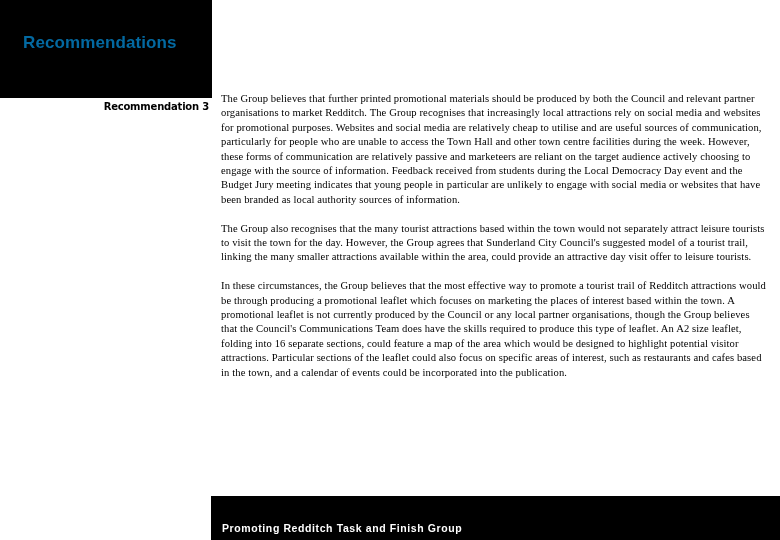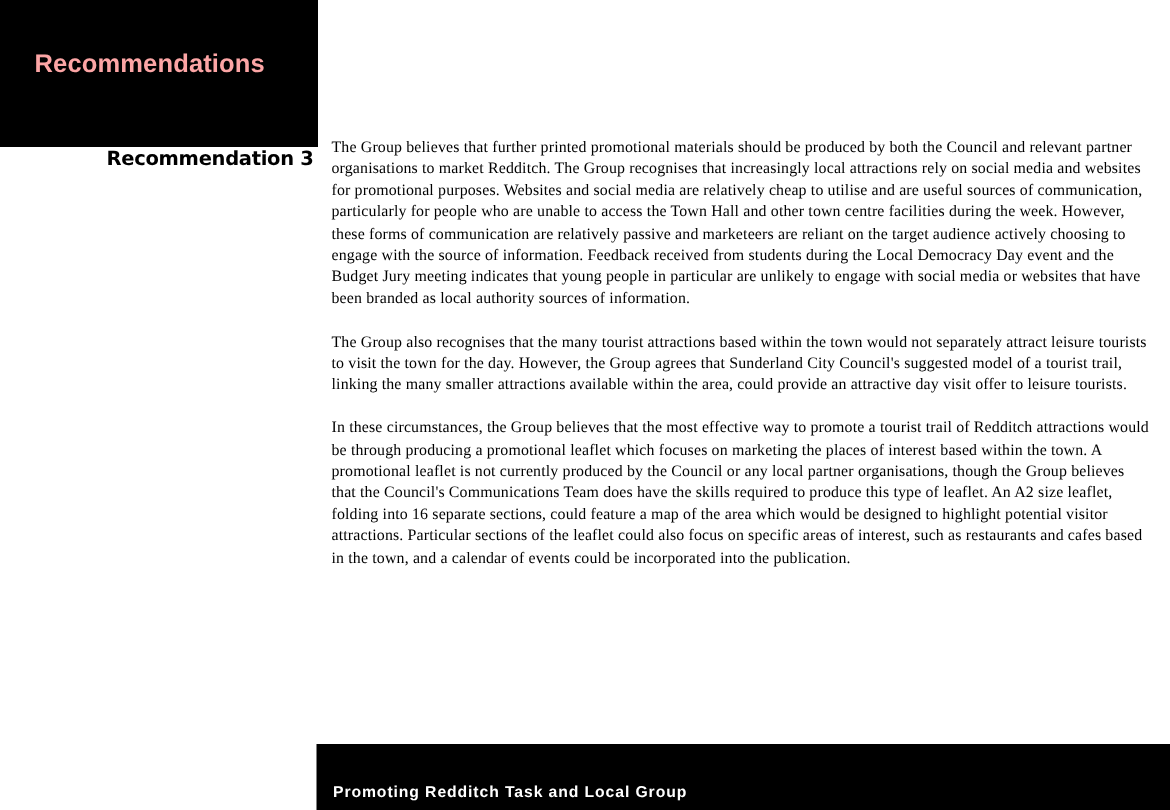--- a/index.html
+++ b/index.html
@@ -7,27 +7,27 @@
       width: 780px; height: 540px; overflow: hidden; position: relative;
       background: #ffffff; color: #000000;
       font-family: "Liberation Sans", sans-serif;
     }
     .header-box {
       position: absolute; left: 0; top: 0; width: 212px; height: 98px;
       background: #000000;
     }
     .header-title {
       position: absolute; left: 23px; top: 33px;
-      color: #fca5a5; font-size: 17px; font-weight: bold;
+      color: #0369a1; font-size: 17px; font-weight: bold;
       font-family: "Liberation Sans", sans-serif; letter-spacing: 0.1px;
     }
     .rec-label {
       position: absolute; right: 571px; top: 99px; text-align: right;
       font-family: "DejaVu Sans", sans-serif; font-weight: bold;
-      font-size: 13px; line-height: 16px; letter-spacing: -0.2px;
+      font-size: 10px; line-height: 16px; letter-spacing: -0.2px;
     }
     .body-text {
       position: absolute; left: 221px; top: 92px; width: 545px;
       font-family: Liberation Serif, serif; font-size: 10.6px;
       line-height: 14.4px; letter-spacing: 0.1px;
     }
     .body-text p { margin: 0 0 14.4px 0; }
     .footer-box {
       position: absolute; left: 211px; top: 496px; right: 0; bottom: 0;
       background: #000000;
@@ -57,14 +57,14 @@
 
 <div class="body-text">
   <p>The Group believes that further printed promotional materials should be produced by both the Council and relevant partner organisations to market Redditch.  The Group recognises that increasingly local attractions rely on social media and websites for promotional purposes. Websites and social media are relatively cheap to utilise and are useful sources of communication, particularly for people who are unable to access the Town Hall and other town centre facilities during the week.  However, these forms of communication are relatively passive and marketeers are reliant on the target audience actively choosing to engage with the source of information. Feedback received from students during the Local Democracy Day event and the Budget Jury meeting indicates that young people in particular are unlikely to engage with social media or websites that have been branded as local authority sources of information.</p>
   <p>The Group also recognises that the many tourist attractions based within the town would not separately attract leisure tourists to visit the town for the day.  However, the Group agrees that Sunderland City Council's suggested model of a tourist trail, linking the many smaller attractions available within the area, could provide an attractive day visit offer to leisure tourists.</p>
   <p>In these circumstances, the Group believes that the most effective way to promote a tourist trail of Redditch attractions would be through producing a promotional leaflet which focuses on marketing the places of interest based within the town.  A promotional leaflet is not currently produced by the Council or any local partner organisations, though the Group believes that the Council's Communications Team does have the skills required to produce this type of leaflet.  An A2 size leaflet, folding into 16 separate sections, could feature a map of the area which would be designed to highlight potential visitor attractions.  Particular sections of the leaflet could also focus on specific areas of interest, such as restaurants and cafes based in the town, and a calendar of events could be incorporated into the publication.</p>
 </div>
 
 <div class="page-number">42</div>
 
 <div class="footer-box">
-  <div class="footer-text">Promoting Redditch Task and Local Group</div>
+  <div class="footer-text">Promoting Redditch Task and Finish Group</div>
 </div>
 
 </body></html>

